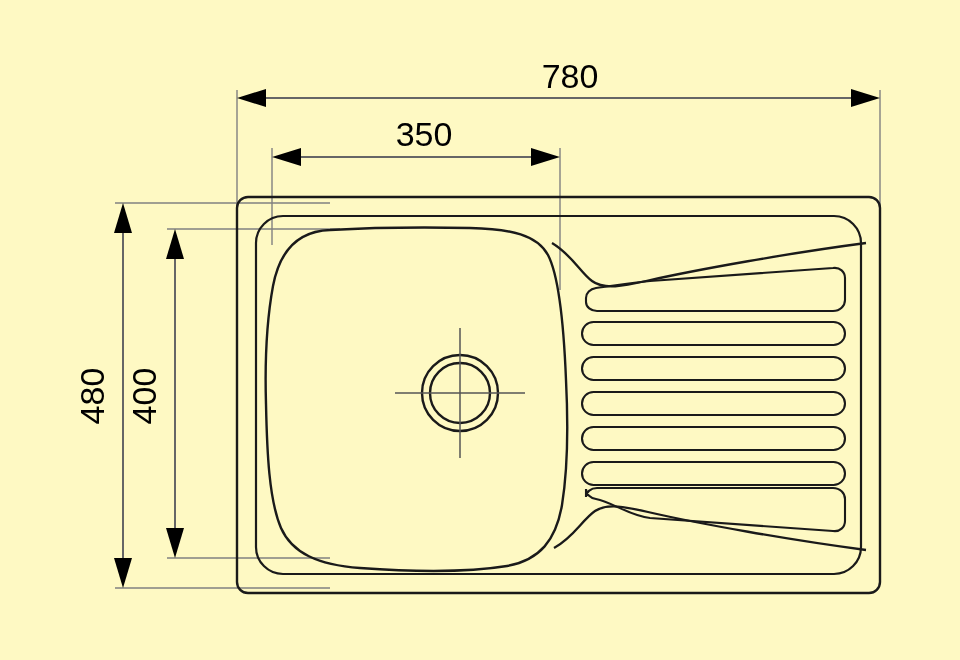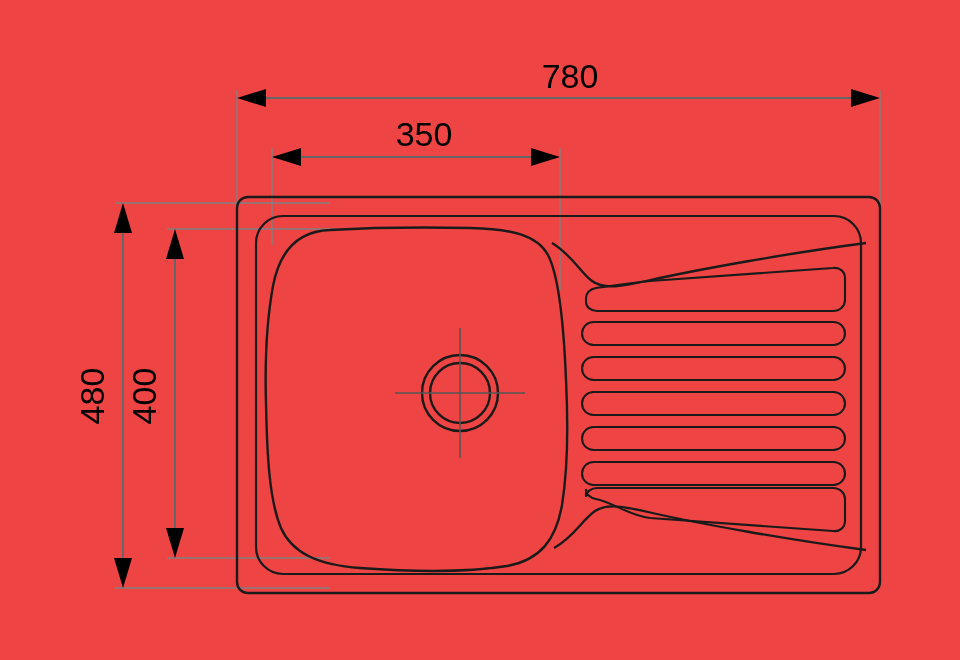--- a/index.html
+++ b/index.html
@@ -7,21 +7,21 @@
     padding: 0;
     background: #ffffff;
   }
   body {
     font-family: "Liberation Sans", sans-serif;
   }
   #drawing-root {
     position: relative;
     width: 960px;
     height: 660px;
-    background: #ef4444;
+    background: #fef9c3;
     overflow: hidden;
   }
   svg.cad {
     display: block;
     width: 960px;
     height: 660px;
   }
   .dim-text {
     font-family: "Liberation Sans", sans-serif;
     font-size: 34px;

